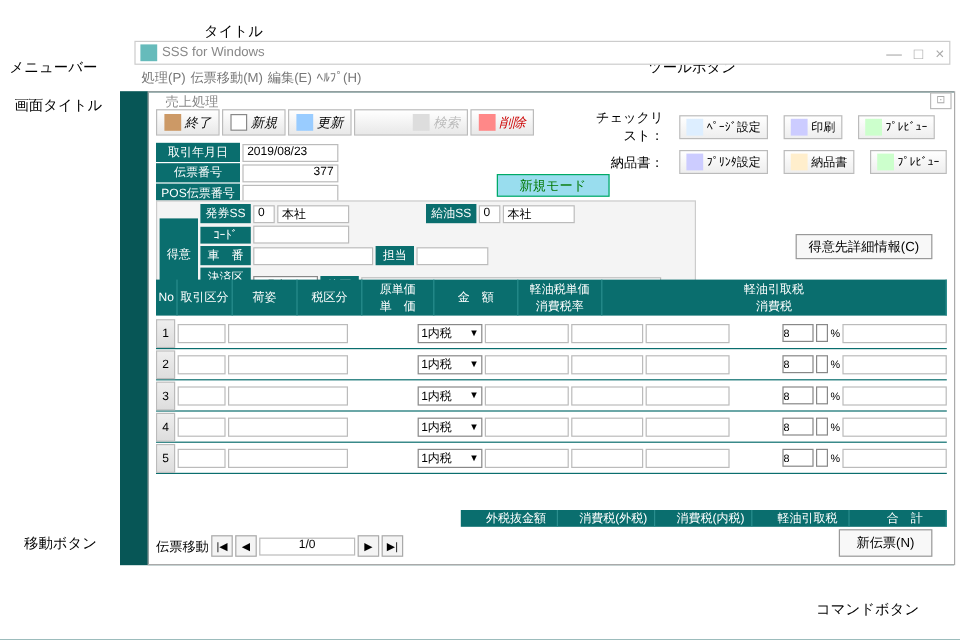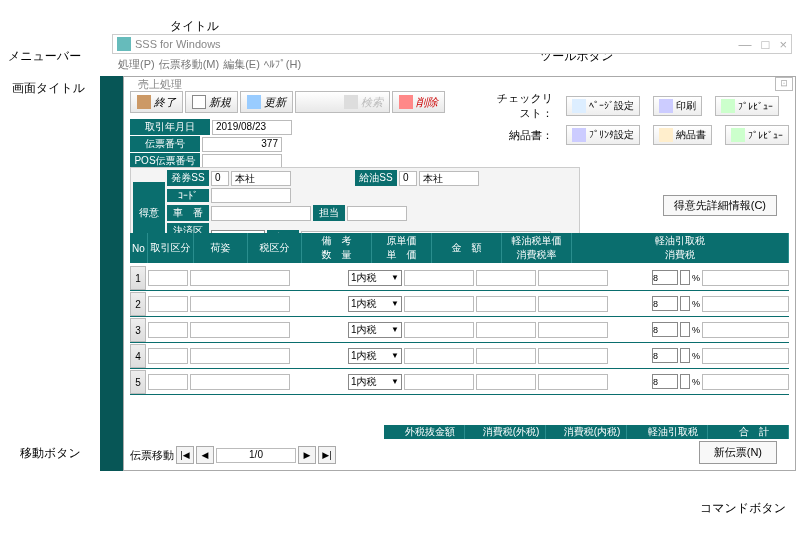--- a/index.html
+++ b/index.html
@@ -47,21 +47,21 @@
 </style>
 </head>
 <body>
 
 <div class="annotation" style="left:170px; top:18px;">タイトル</div>
 <div class="line" style="left:155px; top:35px; width:1px; height:-10px;"></div>
 <div class="annotation" style="left:8px; top:48px;">メニューバー</div>
 <div class="annotation" style="left:12px; top:80px;">画面タイトル</div>
 <div class="annotation" style="left:540px; top:48px;">ツールボタン</div>
 <div class="annotation" style="left:20px; top:445px;">移動ボタン</div>
-<div class="annotation" style="left:700px; top:500px;">コマンドボタン</div>
+<div class="annotation" style="left:680px; top:500px;">コマンドボタン</div>
 
 <div class="bg-teal"></div>
 
 <div class="titlebar">
   <span style="width:14px;height:14px;background:#6bb;margin-right:4px;"></span>
   <span class="title-text">SSS for Windows</span>
   <span class="win-controls">
     <span>—</span>
     <span>□</span>
     <span>×</span>
@@ -130,32 +130,33 @@
         </div>
       <div class="tbtn2">
           <span class="icon" style="background:#cfc;"></span>
           <span>ﾌﾟﾚﾋﾞｭｰ</span>
         </div>
     </div>
   </div>
 
   <div class="block1">
     <div class="row">
-        <span class="teal-label" style="width:80px;">取引年月日</span>
+        <span class="teal-label" style="width:70px;">取引年月日</span>
         <span class="val-box" style="width:80px;">2019/08/23</span>
       </div>
     <div class="row">
         <span class="teal-label" style="width:70px;">伝票番号</span>
         <span class="val-box" style="width:80px;text-align:right;">377</span>
       </div>
     <div class="row">
         <span class="teal-label" style="width:70px;">POS伝票番号</span>
         <span class="val-box" style="width:80px;"></span>
       </div>
   </div>
+  <div class="mode-badge">新規モード</div>
 
   <div class="block2">
     <div class="row">
       <span class="teal-label" style="width:32px;height:60px;line-height:60px;">得意先</span>
       <div style="display:flex;flex-direction:column;gap:1px;">
         <div class="row">
           <span class="teal-label" style="width:42px;">発券SS</span>
           <span class="val-box" style="width:18px;">0</span>
           <span class="val-box" style="width:60px;">本社</span>
           <span style="width:60px;"></span>
@@ -182,24 +183,20 @@
       </div>
     </div>
   </div>
   <div class="detail-btn">得意先詳細情報(C)</div>
 
   <div class="grid-head">
     <div class="gh" style="width:18px;">No</div>
     <div class="gh" style="width:46px;">取引区分</div>
     <div class="gh" style="width:54px;">荷姿</div>
     <div class="gh" style="width:54px;">税区分</div>
-    <div class="gh" style="width:70px;">
-        <span>備　考</span>
-        <span>数　量</span>
-      </div>
     <div class="gh" style="width:60px;">
         <span>原単価</span>
         <span>単　価</span>
       </div>
     <div class="gh" style="width:70px;">金　額</div>
     <div class="gh" style="width:70px;">
         <span>軽油税単価</span>
         <span>消費税率</span>
       </div>
     <div class="gh" style="flex:1;">

